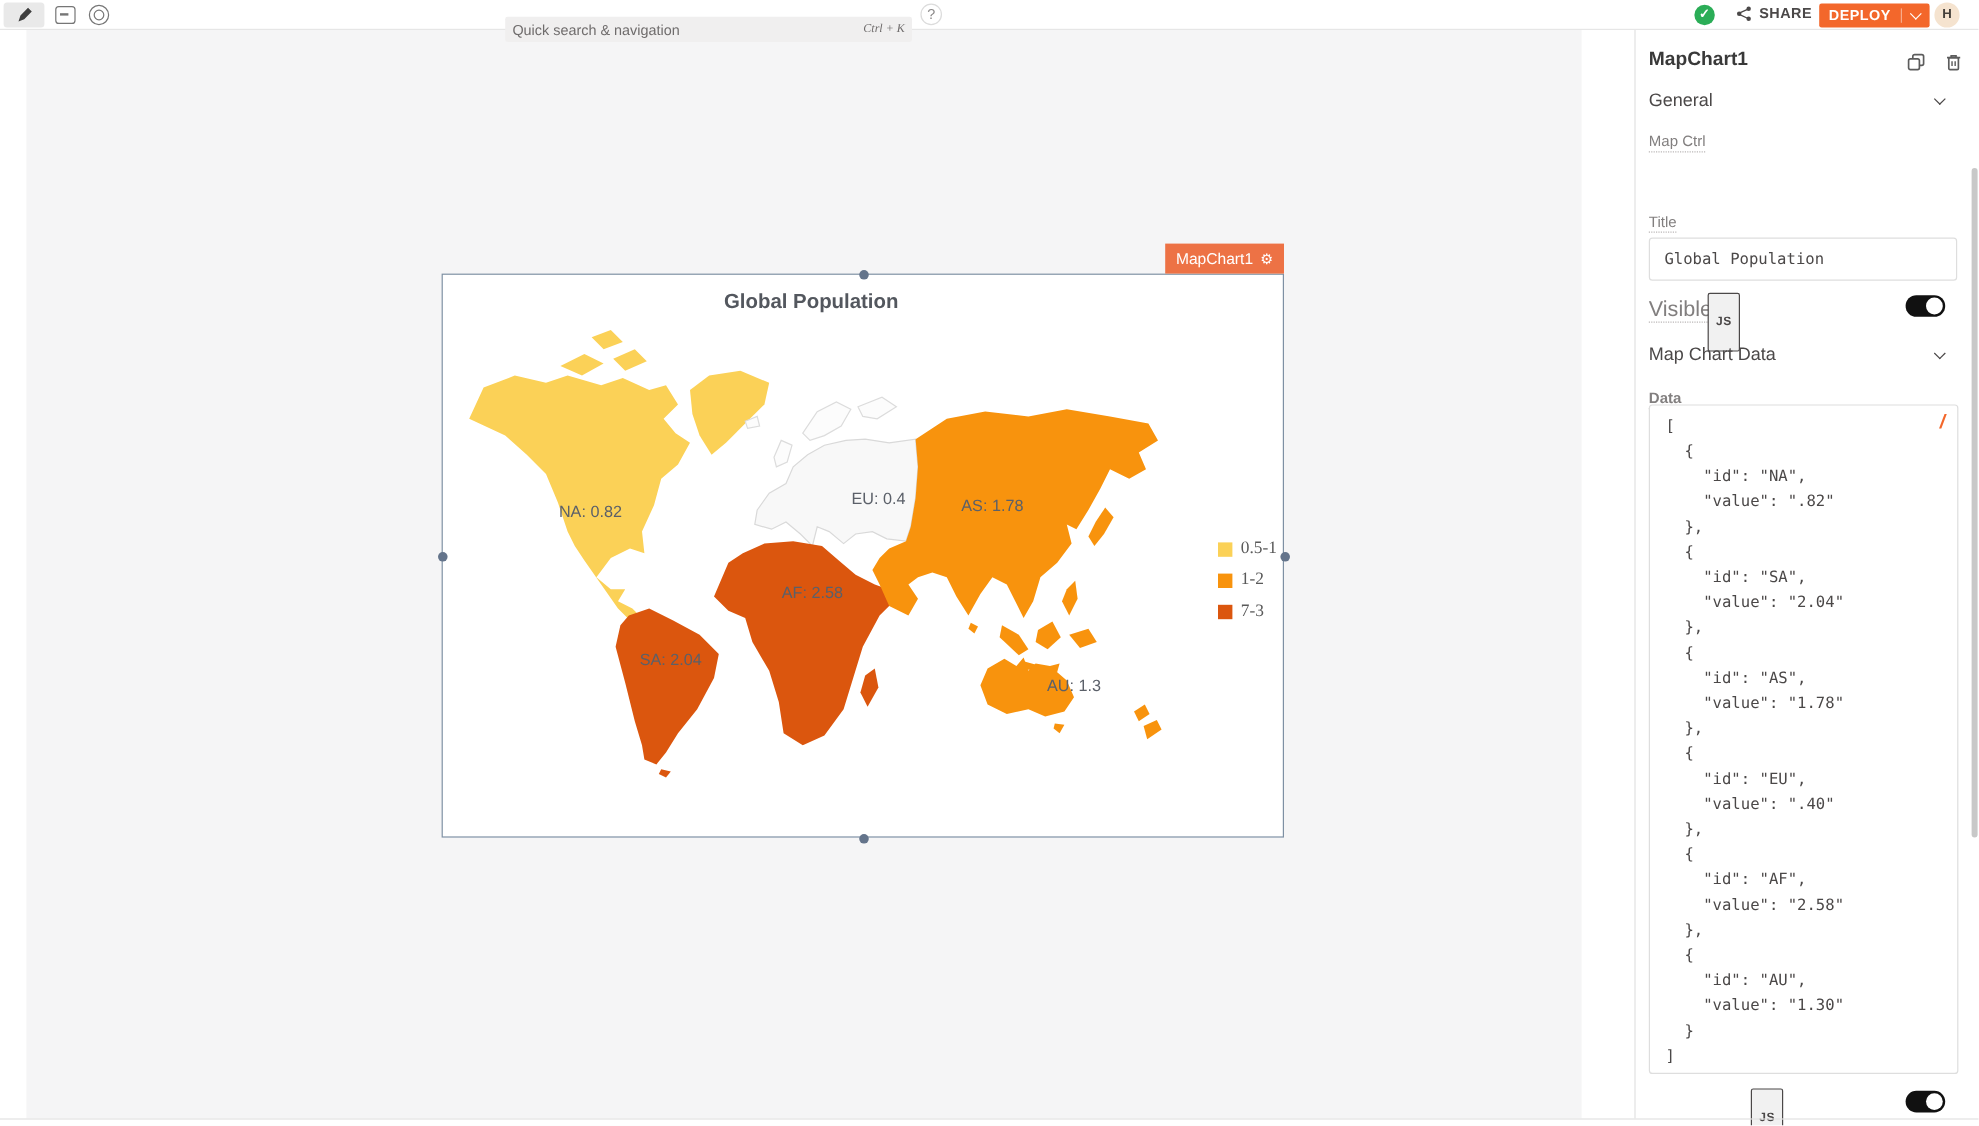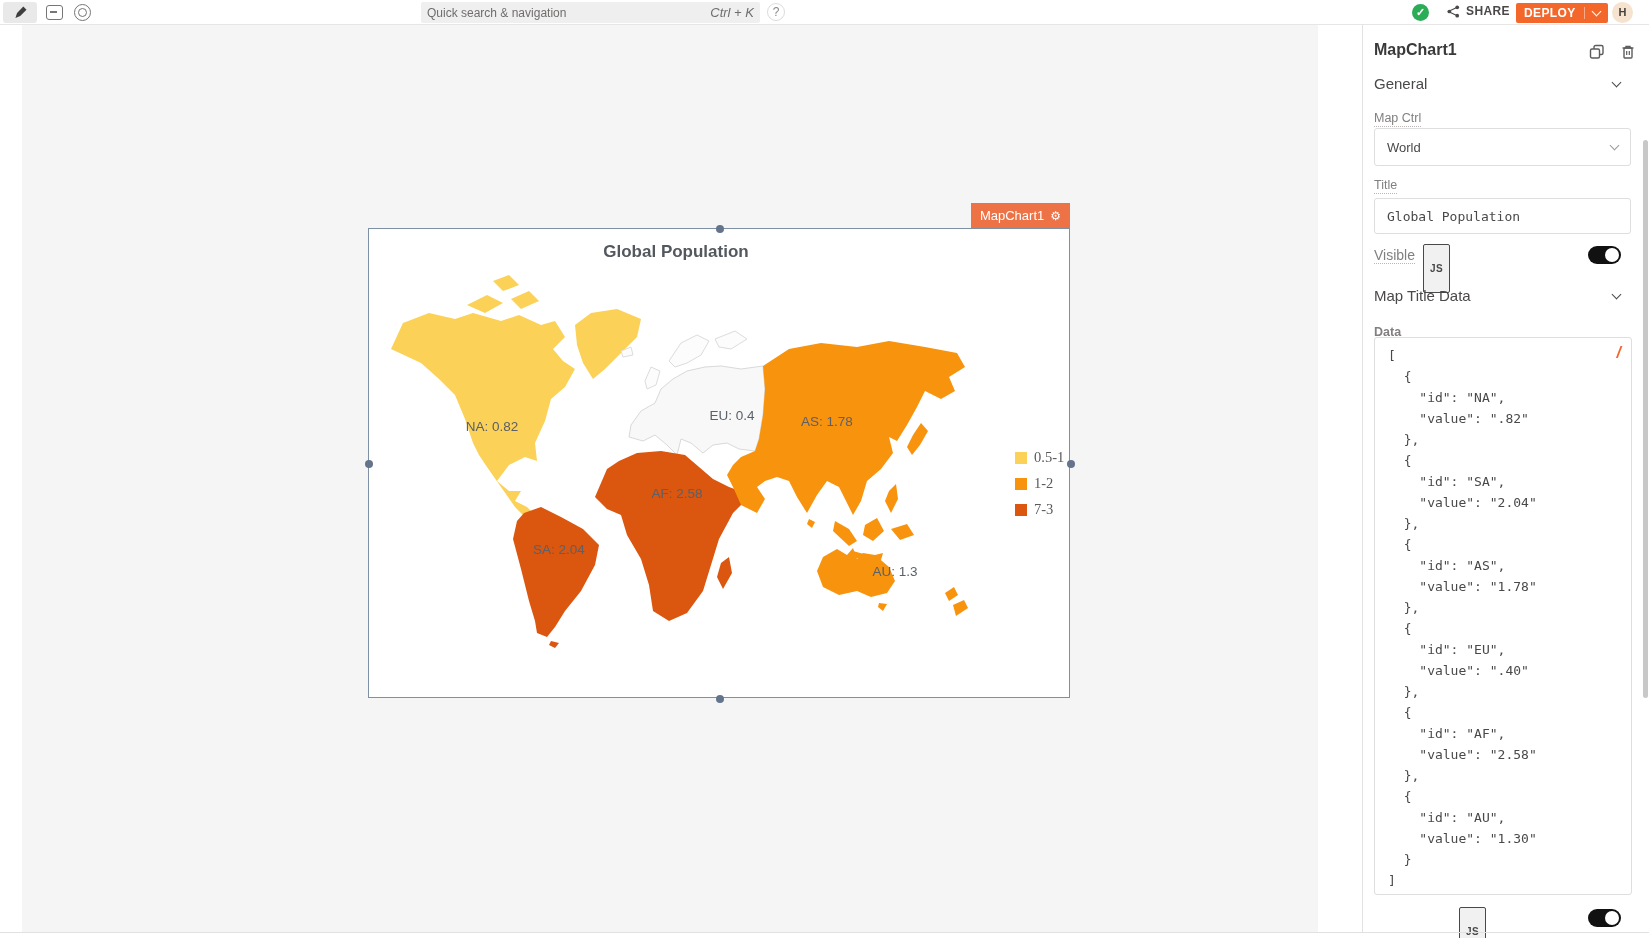--- a/index.html
+++ b/index.html
@@ -7,23 +7,23 @@
   #app { position:relative; width:1649px; height:938px; overflow:hidden; background:#fff; }
 
   
   #topbar { position:absolute; left:0; top:0; width:1649px; height:25px; background:#fff; border-bottom:1px solid #E6E6E6; z-index:30; }
   .tb-tile { position:absolute; left:3px; top:2px; width:34px; height:21px; background:#E9E9E9; border-radius:3px; display:flex; align-items:center; justify-content:center; }
   .tb-ico { position:absolute; top:5px; color:#757575; }
   .comment-ico { left:46px; width:17px; height:15px; border:1.6px solid #767676; border-radius:3px; }
   .comment-ico::after { content:""; position:absolute; left:3px; top:5px; width:7px; height:1.6px; background:#767676; }
   .target-ico { left:74px; top:4px; width:17px; height:17px; border:1.7px solid #757575; border-radius:50%; display:flex; align-items:center; justify-content:center; }
   .target-ico::after { content:""; width:7px; height:7px; border:1.7px solid #757575; border-radius:50%; }
-  #searchbox { position:absolute; left:421px; top:2px; width:339px; height:21px; background:#F0EFEF; border-radius:2px; display:flex; align-items:center; padding:0 6px; }
+  #searchbox { position:absolute; left:421px; top:14px; width:339px; height:21px; background:#F0EFEF; border-radius:2px; display:flex; align-items:center; padding:0 6px; }
   #searchbox .ph { font-size:12px; color:#6F6C6C; flex:1; }
-  #searchbox .sc { font-size:13px; font-style:italic; color:#6F6C6C; }
+  #searchbox .sc { font-size:10px; font-style:italic; color:#6F6C6C;font-family:Liberation Serif, serif; }
   #help { position:absolute; left:767px; top:3px; width:18px; height:18px; border-radius:50%; border:1px solid #DCDCDC; color:#8A8888; font-size:12px; text-align:center; line-height:16px; }
   #check { position:absolute; left:1412px; top:4px; width:17px; height:17px; border-radius:50%; background:#2BAD57; color:#fff; font-size:11px; text-align:center; line-height:17px; font-weight:bold; }
   #share { position:absolute; left:1447px; top:4px; display:flex; align-items:center; gap:6px; color:#4B4848; font-size:12px; font-weight:600; letter-spacing:.4px; }
   #deploy { position:absolute; left:1516px; top:3px; height:20px; background:#F3672B; border-radius:2px; display:flex; align-items:center; padding:0 8px; gap:8px; }
   #deploy .lbl { color:#fff; font-size:12px; font-weight:700; letter-spacing:.4px; }
   #deploy .sep { width:1px; height:12px; background:rgba(255,255,255,.45); }
   #deploy .chev { border-color:#fff; margin-top:-3px; }
   #avatar { position:absolute; left:1612px; top:2px; width:21px; height:21px; border-radius:50%; background:#F5E3CF; color:#443F3A; font-size:11px; font-weight:600; text-align:center; line-height:21px; }
 
   .chev { display:inline-block; width:7px; height:7px; border-right:1.6px solid #777; border-bottom:1.6px solid #777; transform:rotate(45deg); }
@@ -54,21 +54,21 @@
   .inputbox { position:absolute; left:11px; width:257px; border:1px solid #DEDEDE; border-radius:3px; background:#fff; display:flex; align-items:center; padding:0 12px; }
   .inputbox.select { top:103px; height:38px; font-size:13px; color:#4B4848; justify-content:space-between; }
   .inputbox.text { top:173px; height:36px; font-family:"DejaVu Sans Mono", monospace; font-size:13px; color:#4B4848; }
   .js-badge { display:inline-block; border:1.5px solid #4B4848; border-radius:2px; background:#F1F1F1; color:#4B4848; font-size:10px; font-weight:700; letter-spacing:.5px; padding:18px 6px; }
   .toggle { position:absolute; left:225px; width:33px; height:18px; border-radius:9px; background:#111; }
   .toggle::after { content:""; position:absolute; right:2px; top:2px; width:14px; height:14px; border-radius:50%; background:#fff; }
   #dataeditor { position:absolute; left:11px; top:312px; width:258px; height:558px; border:1px solid #DEDEDE; border-radius:3px; background:#fff; overflow:hidden; }
   #dataeditor pre { margin:7px 0 0 13px; font-family:"DejaVu Sans Mono", monospace; font-size:13px; line-height:21px; color:#4B4848; white-space:pre; }
   #slash-cmd { position:absolute; right:10px; top:6px; color:#F3672B; font-size:16px; font-weight:700; font-style:italic; }
   #panel-scroll { position:absolute; left:280px; top:115px; width:5px; height:558px; background:#C8C8C8; border-radius:3px; }
-  .row-label { position:absolute; left:11px; font-size:14px; color:#827F7F; border-bottom:1px dotted #BBB7B7; }
+  .row-label { position:absolute; left:11px; font-size:18px; color:#827F7F; border-bottom:1px dotted #BBB7B7; }
 
   #bottom-line { position:absolute; left:0; top:932px; width:1649px; height:1px; background:#E1E1E1; }
 </style>
 </head>
 <body>
 
 <div id="app">
 
   <div id="topbar">
     <div class="tb-tile">
@@ -199,35 +199,31 @@
       <path d="M2.5 4h11" stroke="#5C5C5C" stroke-width="1.4"></path>
       <path d="M6 4V2.5h4V4" fill="none" stroke="#5C5C5C" stroke-width="1.4"></path>
       <rect x="4" y="4" width="8" height="10" rx="1" fill="none" stroke="#5C5C5C" stroke-width="1.4"></rect>
       <path d="M6.7 7v4M9.3 7v4" stroke="#5C5C5C" stroke-width="1.2"></path>
     </svg>
 
     <div class="section-h" style="top:50px;">General</div>
     <span class="chev section-chev" style="top:54px;"></span>
 
     <div class="flabel" style="top:86px;">Map Ctrl</div>
-    <div class="inputbox select">
-      <span>World</span>
-      <span class="chev" style="border-color:#9b9b9b; margin-top:-3px;"></span>
-    </div>
 
     <div class="flabel" style="top:153px;">Title</div>
     <div class="inputbox text">
       <span>Global Population</span>
     </div>
 
     <div class="row-label" style="top:222px;">Visible</div>
     <span class="js-badge" style="position:absolute; left:60px; top:219px;">JS</span>
     <div class="toggle" style="top:221px;"></div>
 
-    <div class="section-h" style="top:262px;">Map Title Data</div>
+    <div class="section-h" style="top:262px;">Map Chart Data</div>
     <span class="chev section-chev" style="top:266px;"></span>
 
     <div class="flabel" style="top:300px;font-weight:bold;">Data</div>
     <div id="dataeditor">
       <pre>[
   {
     "id": "NA",
     "value": ".82"
   },
   {

